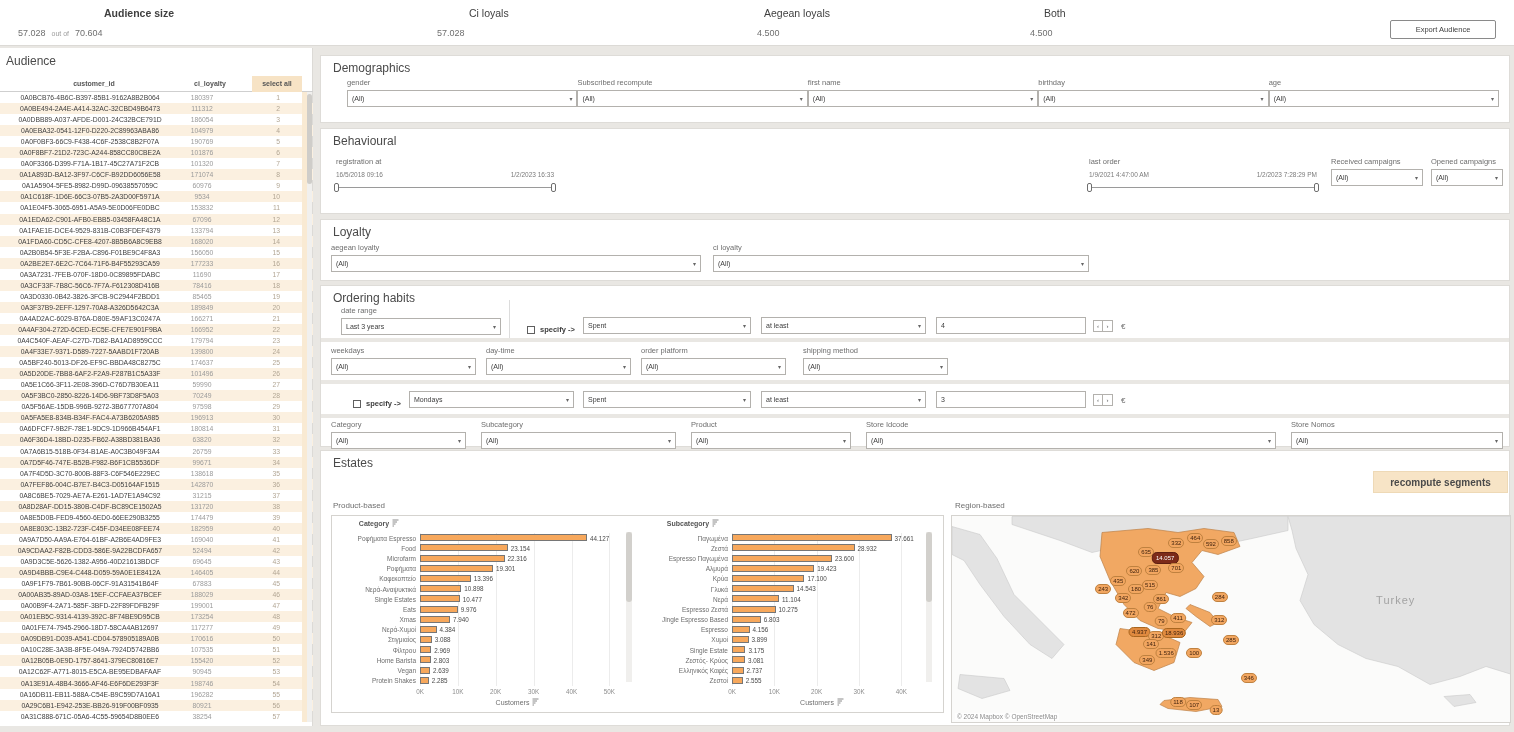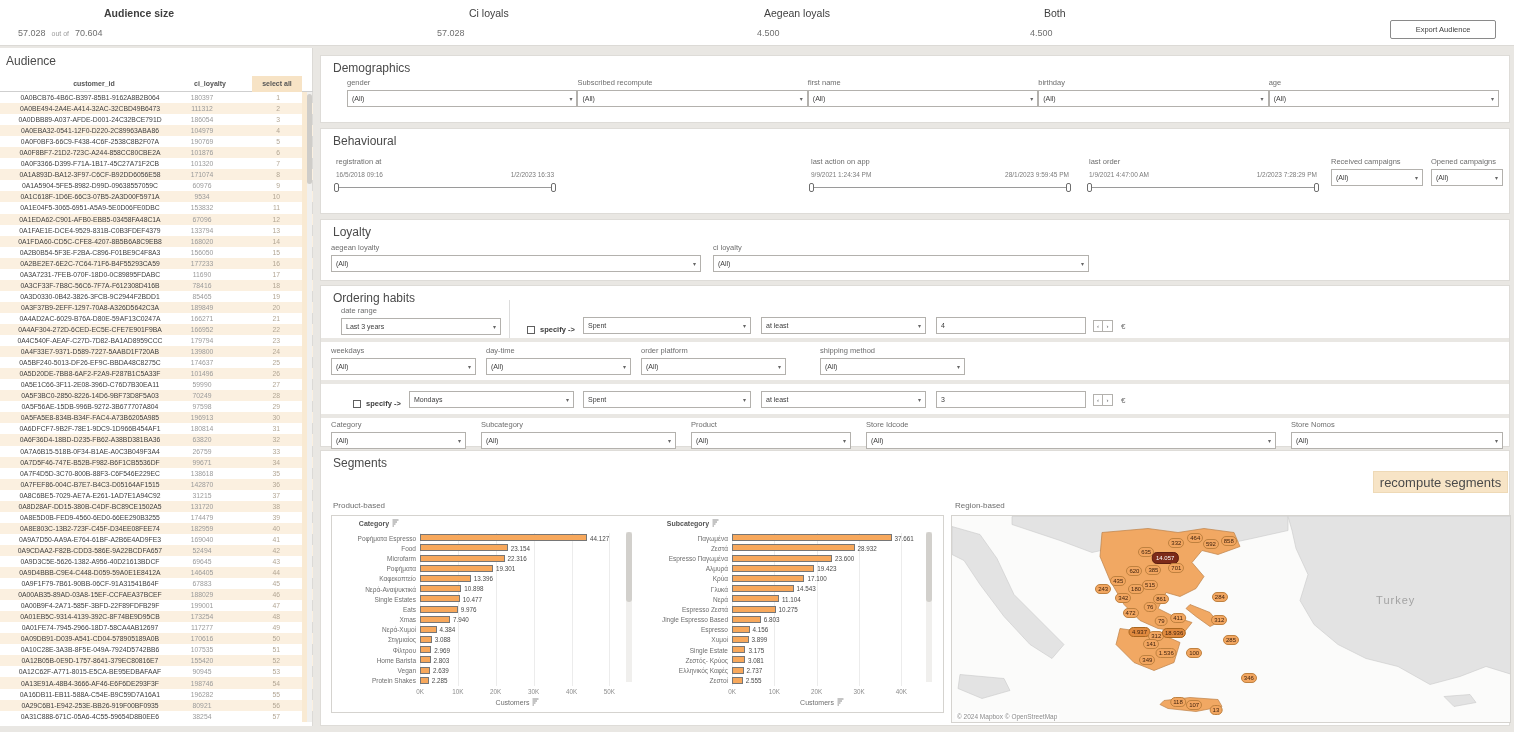--- a/index.html
+++ b/index.html
@@ -57,21 +57,21 @@
   .vdiv{position:absolute;top:14px;height:38px;width:1px;background:#dcdcdc;}
   .chk{display:inline-block;width:8px;height:8px;border:1px solid #5f5f5f;background:#fff;vertical-align:middle;}
   .chk-lab{font-size:7.5px;font-weight:bold;color:#3d3d3d;margin-left:5px;vertical-align:middle;white-space:nowrap;}
   .numbox{height:17px;border:1px solid #b3b1ad;background:#fff;display:flex;align-items:center;padding:0 4px;font-size:7px;color:#3c3c3c;}
   .spin{display:inline-flex;border:1px solid #b3b1ad;height:12px;}
   .spin span{width:9px;font-size:6px;color:#555;text-align:center;line-height:10px;cursor:pointer;}
   .spin span:first-child{border-right:1px solid #b3b1ad;}
   .euro{font-size:8px;color:#6e6e6e;}
 
   
-  .recompute{position:absolute;left:1052px;top:20px;width:135px;height:22px;background:#f7e4c6;border:1px solid #eed9b6;font-size:13px;color:#4a4a4a;font-family:"Liberation Sans",sans-serif;cursor:pointer;}
+  .recompute{position:absolute;left:1052px;top:20px;width:135px;height:22px;background:#f7e4c6;border:1px solid #eed9b6;font-size:10px;color:#4a4a4a;font-family:"Liberation Sans",sans-serif;cursor:pointer;font-weight:bold;}
   .sub-lab{position:absolute;font-size:8px;color:#6e6e6e;}
   .charts-panel{position:absolute;left:10px;top:64px;width:613px;height:198px;border:1px solid #d5d3cf;background:#fff;}
   .chart{position:absolute;top:3px;}
   .c-head{height:14px;text-align:center;font-size:7px;font-weight:bold;color:#555;}
   .c-body{position:relative;}
   .c-grid{position:absolute;top:0;bottom:0;}
   .c-grid i{position:absolute;top:0;bottom:0;width:1px;background:#ececec;}
   .c-row{display:flex;height:10.2px;align-items:center;position:relative;}
   .c-lab{text-align:right;padding-right:4px;font-size:6.5px;color:#6e6e6e;white-space:nowrap;}
   .c-area{position:relative;flex:1;height:10.2px;}
@@ -458,31 +458,20 @@
     <div class="flabel">registration at</div>
     <div class="sl-vals">
         <span>16/5/2018 09:16</span>
         <span>1/2/2023 16:33</span>
       </div>
     <div class="sl-track">
         <span class="sl-h l"></span>
         <span class="sl-h r"></span>
       </div>
   </div>
-  <div class="sl" style="left:490px;width:258px">
-    <div class="flabel">last action on app</div>
-    <div class="sl-vals">
-        <span>9/9/2021 1:24:34 PM</span>
-        <span>28/1/2023 9:59:45 PM</span>
-      </div>
-    <div class="sl-track">
-        <span class="sl-h l"></span>
-        <span class="sl-h r"></span>
-      </div>
-  </div>
   <div class="sl" style="left:768px;width:228px">
     <div class="flabel">last order</div>
     <div class="sl-vals">
         <span>1/9/2021 4:47:00 AM</span>
         <span>1/2/2023 7:28:29 PM</span>
       </div>
     <div class="sl-track">
         <span class="sl-h l"></span>
         <span class="sl-h r"></span>
       </div>
@@ -570,21 +559,21 @@
         <span class="carr">▾</span>
       </div>
   </div>
   <div class="fgroup" style="left:320px;top:60px;width:145px">
     <div class="flabel">order platform</div>
     <div class="combo">
         <span class="cval">(All)</span>
         <span class="carr">▾</span>
       </div>
   </div>
-  <div class="fgroup" style="left:499px;top:60px;width:145px">
+  <div class="fgroup" style="left:482px;top:60px;width:145px">
     <div class="flabel">shipping method</div>
     <div class="combo">
         <span class="cval">(All)</span>
         <span class="carr">▾</span>
       </div>
   </div>
 
   <div style="position:absolute;left:32px;top:108px">
     <span class="chk"></span><span class="chk-lab">specify -&gt;</span>
   </div>
@@ -640,21 +629,21 @@
   <div class="fgroup" style="left:970px;top:134px;width:212px">
     <div class="flabel">Store Nomos</div>
     <div class="combo">
         <span class="cval">(All)</span>
         <span class="carr">▾</span>
       </div>
   </div>
 </div>
 
 <div class="card" style="left:320px;top:450px;width:1190px;height:276px">
-  <div class="sec-title">Segments</div>
+  <div class="sec-title">Estates</div>
   <button class="recompute">recompute segments</button>
   <div class="sub-lab" style="left:12px;top:50px">Product-based</div>
   <div class="sub-lab" style="left:634px;top:50px">Region-based</div>
 
   <div class="charts-panel">
     <div class="chart" style="left:6px;width:286px" id="cat-chart">
         <div class="c-head" style="width:82px"><span>Category</span><svg class="sic" width="7" height="8" viewBox="0 0 7 8">
             <path d="M0.5 1h6M0.5 3h4.5M0.5 5h3M0.5 7h1.5" stroke="#8a8a8a" stroke-width="1" fill="none"></path>
           </svg></div>
         <div class="c-body">

